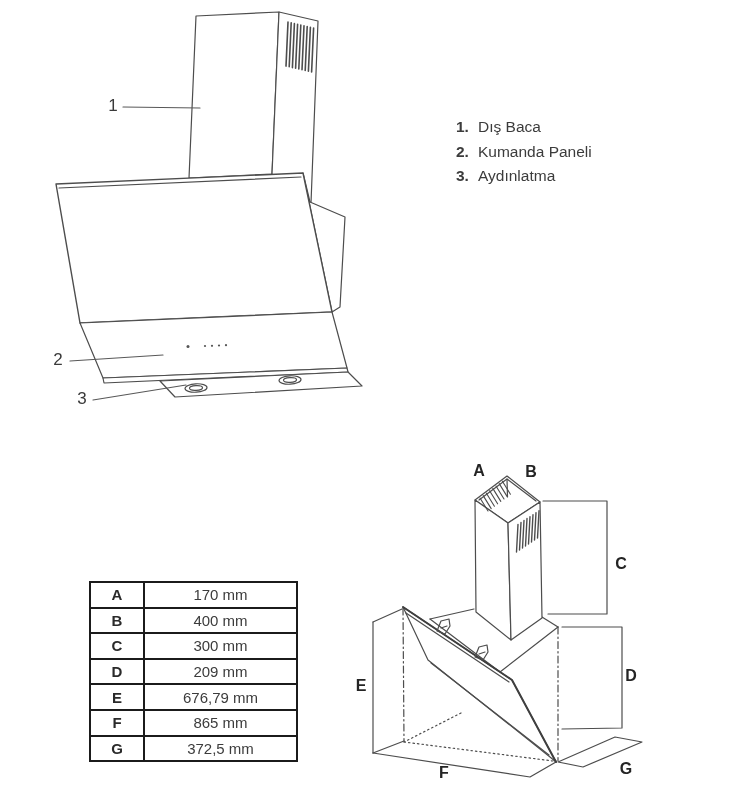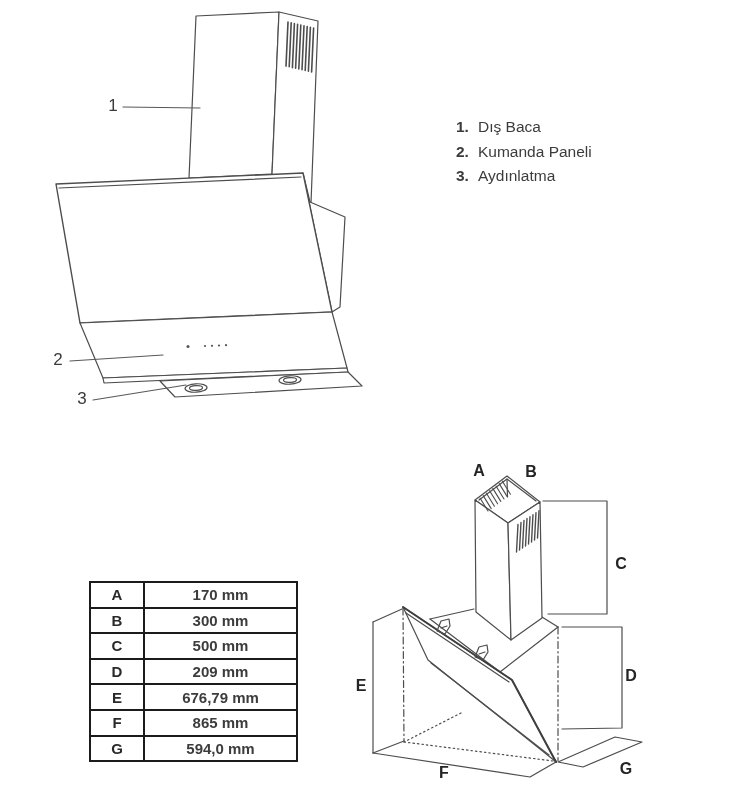--- a/index.html
+++ b/index.html
@@ -16,21 +16,21 @@
   .legend-num{width:20px;font-weight:600;}
   .legend-text{padding-left:2px;}
   .dims-table{
     position:absolute;left:89px;top:581px;border-collapse:collapse;
     font-size:15px;color:#3c3c3c;
   }
   .dims-table td{
     border:2px solid #1b1b1b;height:23.6px;text-align:center;vertical-align:middle;padding:0;
   }
   .dims-table td.letter{width:52px;font-weight:bold;color:#2a2a2a;}
-  .dims-table td.value{width:151px;font-weight:bold;}
+  .dims-table td.value{width:151px;}
   .dim-label{
     position:absolute;width:22px;text-align:center;
     font-size:16px;font-weight:bold;color:#242424;
   }
 </style>
 </head>
 <body>
 
 <div class="page">
 
@@ -174,41 +174,41 @@
   </div>
 
   <table class="dims-table">
     <tbody>
       <tr>
         <td class="letter">A</td>
         <td class="value">170 mm</td>
       </tr>
       <tr>
         <td class="letter">B</td>
+        <td class="value">400 mm</td>
+      </tr>
+      <tr>
+        <td class="letter">C</td>
         <td class="value">300 mm</td>
-      </tr>
-      <tr>
-        <td class="letter">C</td>
-        <td class="value">500 mm</td>
       </tr>
       <tr>
         <td class="letter">D</td>
         <td class="value">209 mm</td>
       </tr>
       <tr>
         <td class="letter">E</td>
         <td class="value">676,79 mm</td>
       </tr>
       <tr>
         <td class="letter">F</td>
         <td class="value">865 mm</td>
       </tr>
       <tr>
         <td class="letter">G</td>
-        <td class="value">594,0 mm</td>
+        <td class="value">372,5 mm</td>
       </tr>
     </tbody>
   </table>
 
   <div class="dim-label" style="left:468px;top:462px">A</div>
   <div class="dim-label" style="left:520px;top:463px">B</div>
   <div class="dim-label" style="left:610px;top:555px">C</div>
   <div class="dim-label" style="left:620px;top:667px">D</div>
   <div class="dim-label" style="left:350px;top:677px">E</div>
   <div class="dim-label" style="left:433px;top:764px">F</div>

